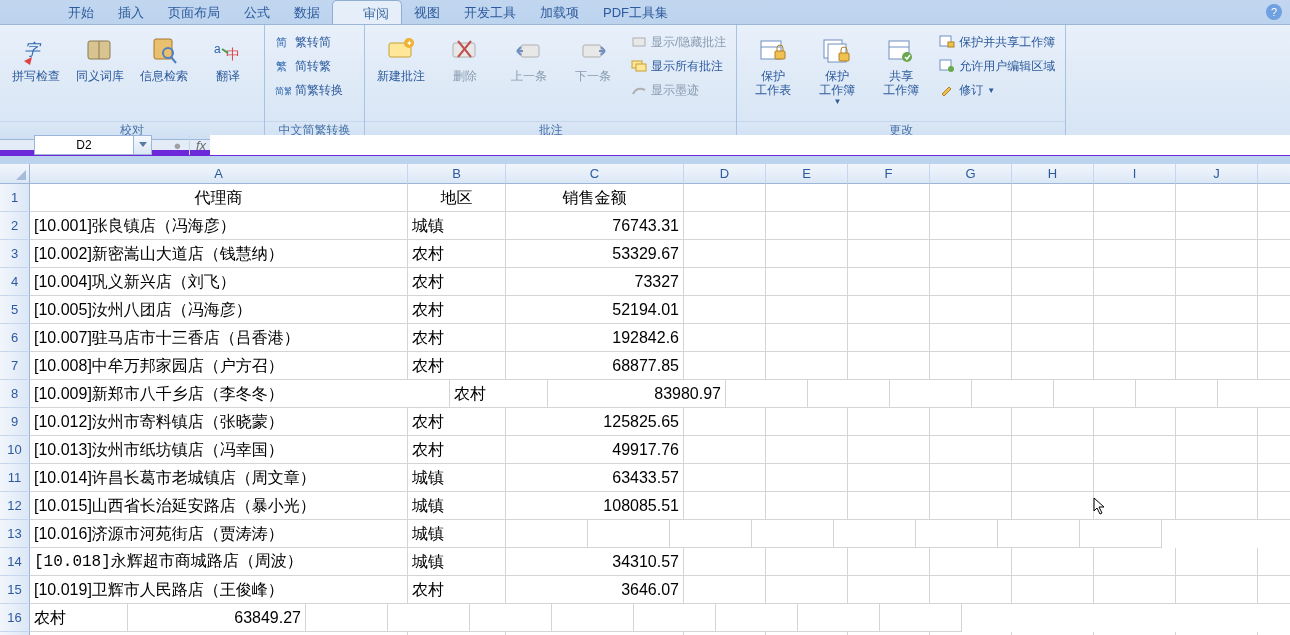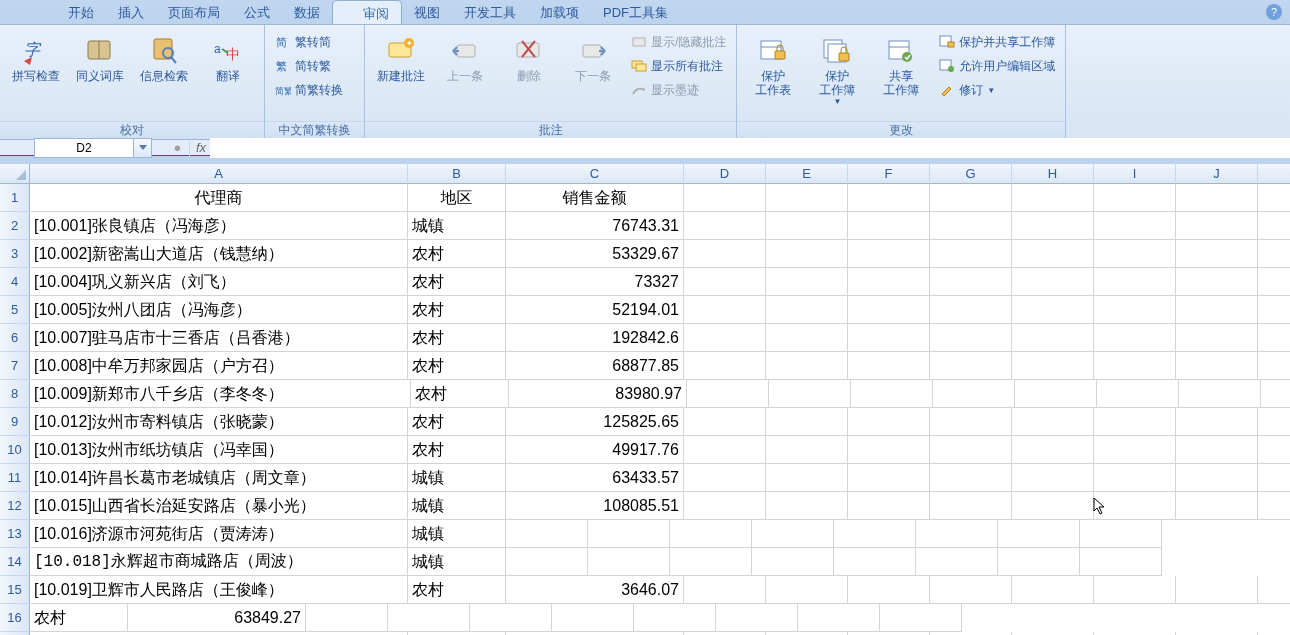--- a/index.html
+++ b/index.html
@@ -20,21 +20,21 @@
 .big-btn { display: flex; flex-direction: column; align-items: center; justify-content: flex-start; width: 60px; padding: 2px 2px; font-size: 12px; color: #2c5a9c; cursor: pointer; text-align: center; }
 .big-btn.disabled, .small-btn.disabled, .stack-item.disabled { color: #8a9bb0; cursor: default; }
 .big-btn .ico { width: 32px; height: 32px; margin: 4px 0 2px; }
 .big-btn span.lbl { line-height: 14px; }
 
 .stack { display: flex; flex-direction: column; gap: 2px; padding-top: 2px; }
 .stack-item { display: flex; align-items: center; gap: 4px; font-size: 12px; color: #2c5a9c; height: 22px; padding: 0 4px; cursor: pointer; white-space: nowrap; }
 .stack-item .mini-ico { width: 16px; height: 16px; flex-shrink: 0; }
 
 
-.formula-bar { height: 16px; background: #e4ecf7; display: flex; align-items: center; border-bottom: 1px solid #6d28d9; }
+.formula-bar { height: 16px; background: #e4ecf7; display: flex; align-items: center; border-bottom: 6px solid #6d28d9; }
 .namebox-wrap { display: flex; align-items: center; margin-left: 34px; }
 .namebox { width: 100px; height: 20px; background: #fff; border: 1px solid #9bb6d8; font-size: 12px; padding: 0 6px; color: #000; text-align: center; }
 .name-drop { width: 18px; height: 20px; border: 1px solid #9bb6d8; border-left: none; background: linear-gradient(#f5f9fe,#dce8f6); display: flex; align-items: center; justify-content: center; cursor: pointer; }
 .fx-area { display: flex; align-items: center; margin-left: 14px; }
 .fx-btn { width: 24px; height: 20px; display: flex; align-items: center; justify-content: center; border-right: 1px solid #c6d6ec; margin-right: 2px; }
 .fx-cancel, .fx-ok { color: #a0a0a0; font-size: 13px; width: 20px; text-align: center; }
 .fx-label { font-style: italic; font-size: 13px; color: #6b6b6b; margin: 0 4px; }
 .formula-input { flex: 1; height: 20px; background: #fff; border: none; font-size: 13px; padding: 0 6px; }
 
 
@@ -152,32 +152,32 @@
       <div class="big-btn">
         <svg class="ico" viewBox="0 0 32 32">
             <rect x="4" y="8" width="22" height="14" rx="2" fill="#ffe79a" stroke="#c8a030"></rect>
             <circle cx="24" cy="8" r="5" fill="#f0b030"></circle>
             <text x="21" y="11" font-size="8" fill="#fff">✦</text>
           </svg>
         <span class="lbl">新建批注</span>
       </div>
       <div class="big-btn disabled">
         <svg class="ico" viewBox="0 0 32 32">
-            <rect x="8" y="10" width="18" height="12" rx="2" fill="#e8e8e8" stroke="#b0b0b0"></rect>
-            <path d="M10 16 L4 16 M4 16 L8 12 M4 16 L8 20" stroke="#7090c0" stroke-width="2" fill="none"></path>
-          </svg>
-        <span class="lbl">上一条</span>
-      </div>
-      <div class="big-btn disabled">
-        <svg class="ico" viewBox="0 0 32 32">
             <rect x="4" y="8" width="22" height="14" rx="2" fill="#e8e8e8" stroke="#b0b0b0"></rect>
             <line x1="9" y1="6" x2="22" y2="22" stroke="#c05050" stroke-width="2"></line>
             <line x1="22" y1="6" x2="9" y2="22" stroke="#c05050" stroke-width="2"></line>
           </svg>
         <span class="lbl">删除</span>
+      </div>
+      <div class="big-btn disabled">
+        <svg class="ico" viewBox="0 0 32 32">
+            <rect x="8" y="10" width="18" height="12" rx="2" fill="#e8e8e8" stroke="#b0b0b0"></rect>
+            <path d="M10 16 L4 16 M4 16 L8 12 M4 16 L8 20" stroke="#7090c0" stroke-width="2" fill="none"></path>
+          </svg>
+        <span class="lbl">上一条</span>
       </div>
       <div class="big-btn disabled">
         <svg class="ico" viewBox="0 0 32 32">
             <rect x="6" y="10" width="18" height="12" rx="2" fill="#e8e8e8" stroke="#b0b0b0"></rect>
             <path d="M22 16 L28 16 M28 16 L24 12 M28 16 L24 20" stroke="#7090c0" stroke-width="2" fill="none"></path>
           </svg>
         <span class="lbl">下一条</span>
       </div>
       <div class="stack">
         <div class="stack-item disabled">
@@ -416,21 +416,21 @@
         <div class="cell" style="width: 82px;"></div>
         <div class="cell" style="width: 82px;"></div>
         <div class="cell" style="width: 82px;"></div>
         <div class="cell" style="width: 82px;"></div>
         <div class="cell" style="width: 82px;"></div>
         <div class="cell" style="width: 82px;"></div>
         <div class="cell" style="width: 82px;"></div>
         <div class="cell" style="width: 82px;"></div>
       </div>
       <div class="row">
-        <div class="cell" style="width: 381px;">[10.009]新郑市八千乡店（李冬冬）</div>
+        <div class="cell" style="width: 420px;">[10.009]新郑市八千乡店（李冬冬）</div>
         <div class="cell" style="width: 98px;">农村</div>
         <div class="cell right" style="width: 178px;">83980.97</div>
         <div class="cell" style="width: 82px;"></div>
         <div class="cell" style="width: 82px;"></div>
         <div class="cell" style="width: 82px;"></div>
         <div class="cell" style="width: 82px;"></div>
         <div class="cell" style="width: 82px;"></div>
         <div class="cell" style="width: 82px;"></div>
         <div class="cell" style="width: 82px;"></div>
         <div class="cell" style="width: 82px;"></div>
@@ -495,20 +495,21 @@
         <div class="cell" style="width: 82px;"></div>
         <div class="cell" style="width: 82px;"></div>
         <div class="cell" style="width: 82px;"></div>
         <div class="cell" style="width: 82px;"></div>
         <div class="cell" style="width: 82px;"></div>
         <div class="cell" style="width: 82px;"></div>
       </div>
       <div class="row">
         <div class="cell" style="width: 378px; font-family: Liberation Mono, monospace;">[10.018]永辉超市商城路店（周波）</div>
         <div class="cell" style="width: 98px;">城镇</div>
+        <div class="cell right" style="width: 178px;">34310.57</div>
         <div class="cell" style="width: 82px;"></div>
         <div class="cell" style="width: 82px;"></div>
         <div class="cell" style="width: 82px;"></div>
         <div class="cell" style="width: 82px;"></div>
         <div class="cell" style="width: 82px;"></div>
         <div class="cell" style="width: 82px;"></div>
         <div class="cell" style="width: 82px;"></div>
         <div class="cell" style="width: 82px;"></div>
       </div>
       <div class="row">

